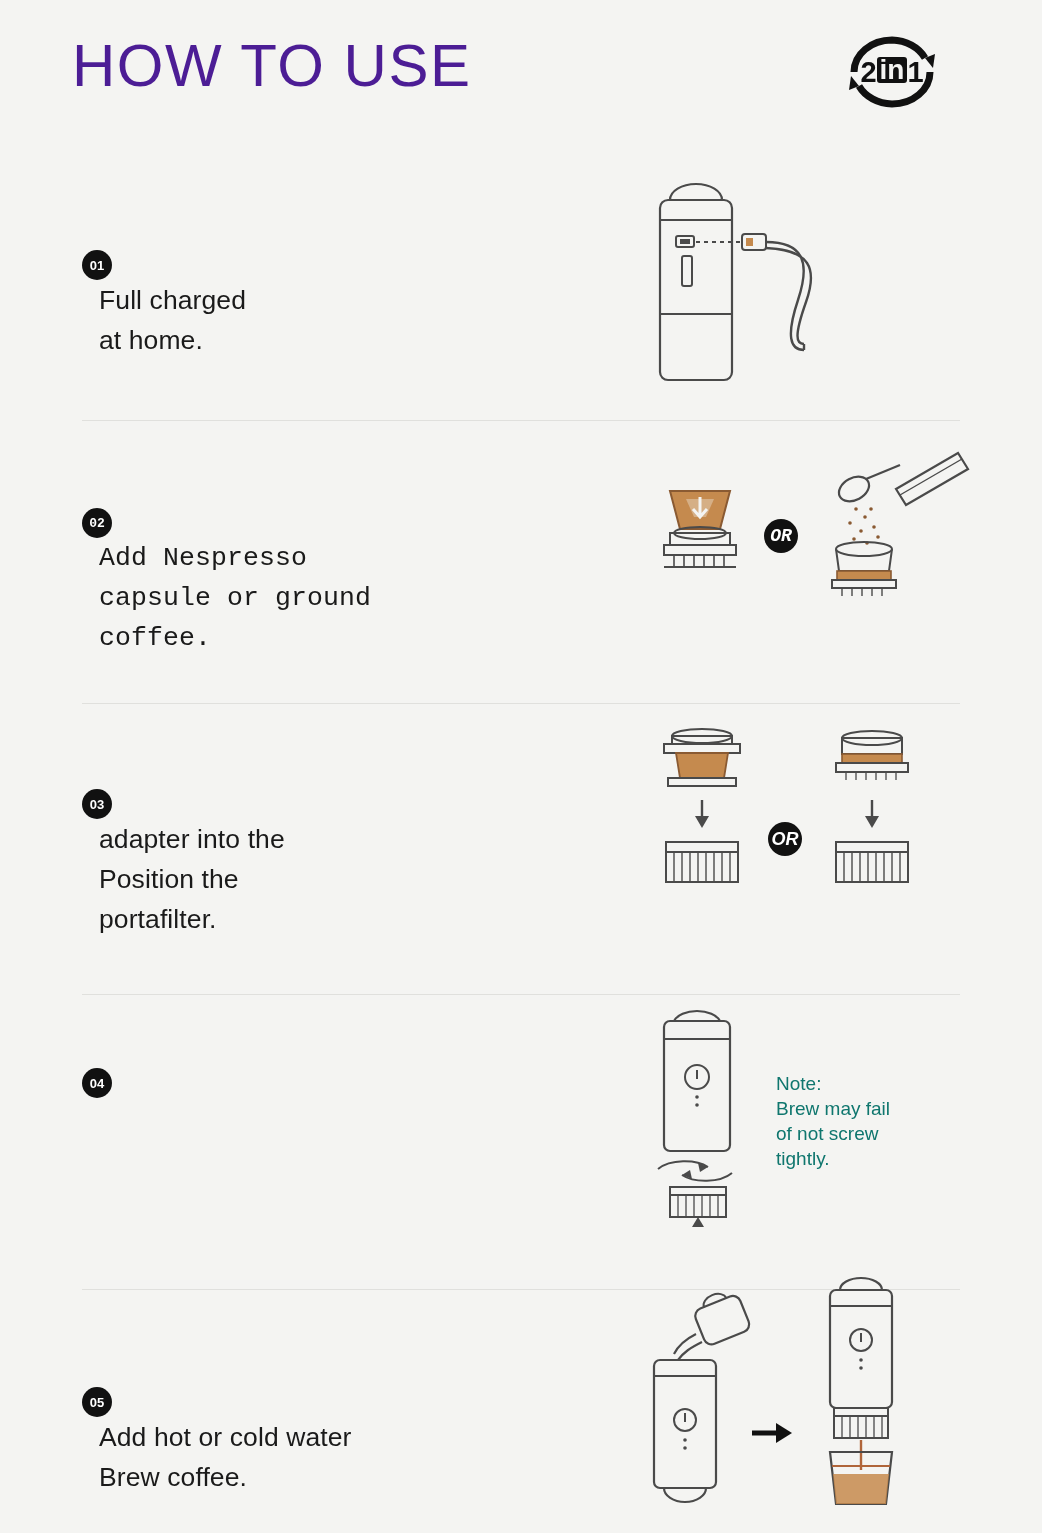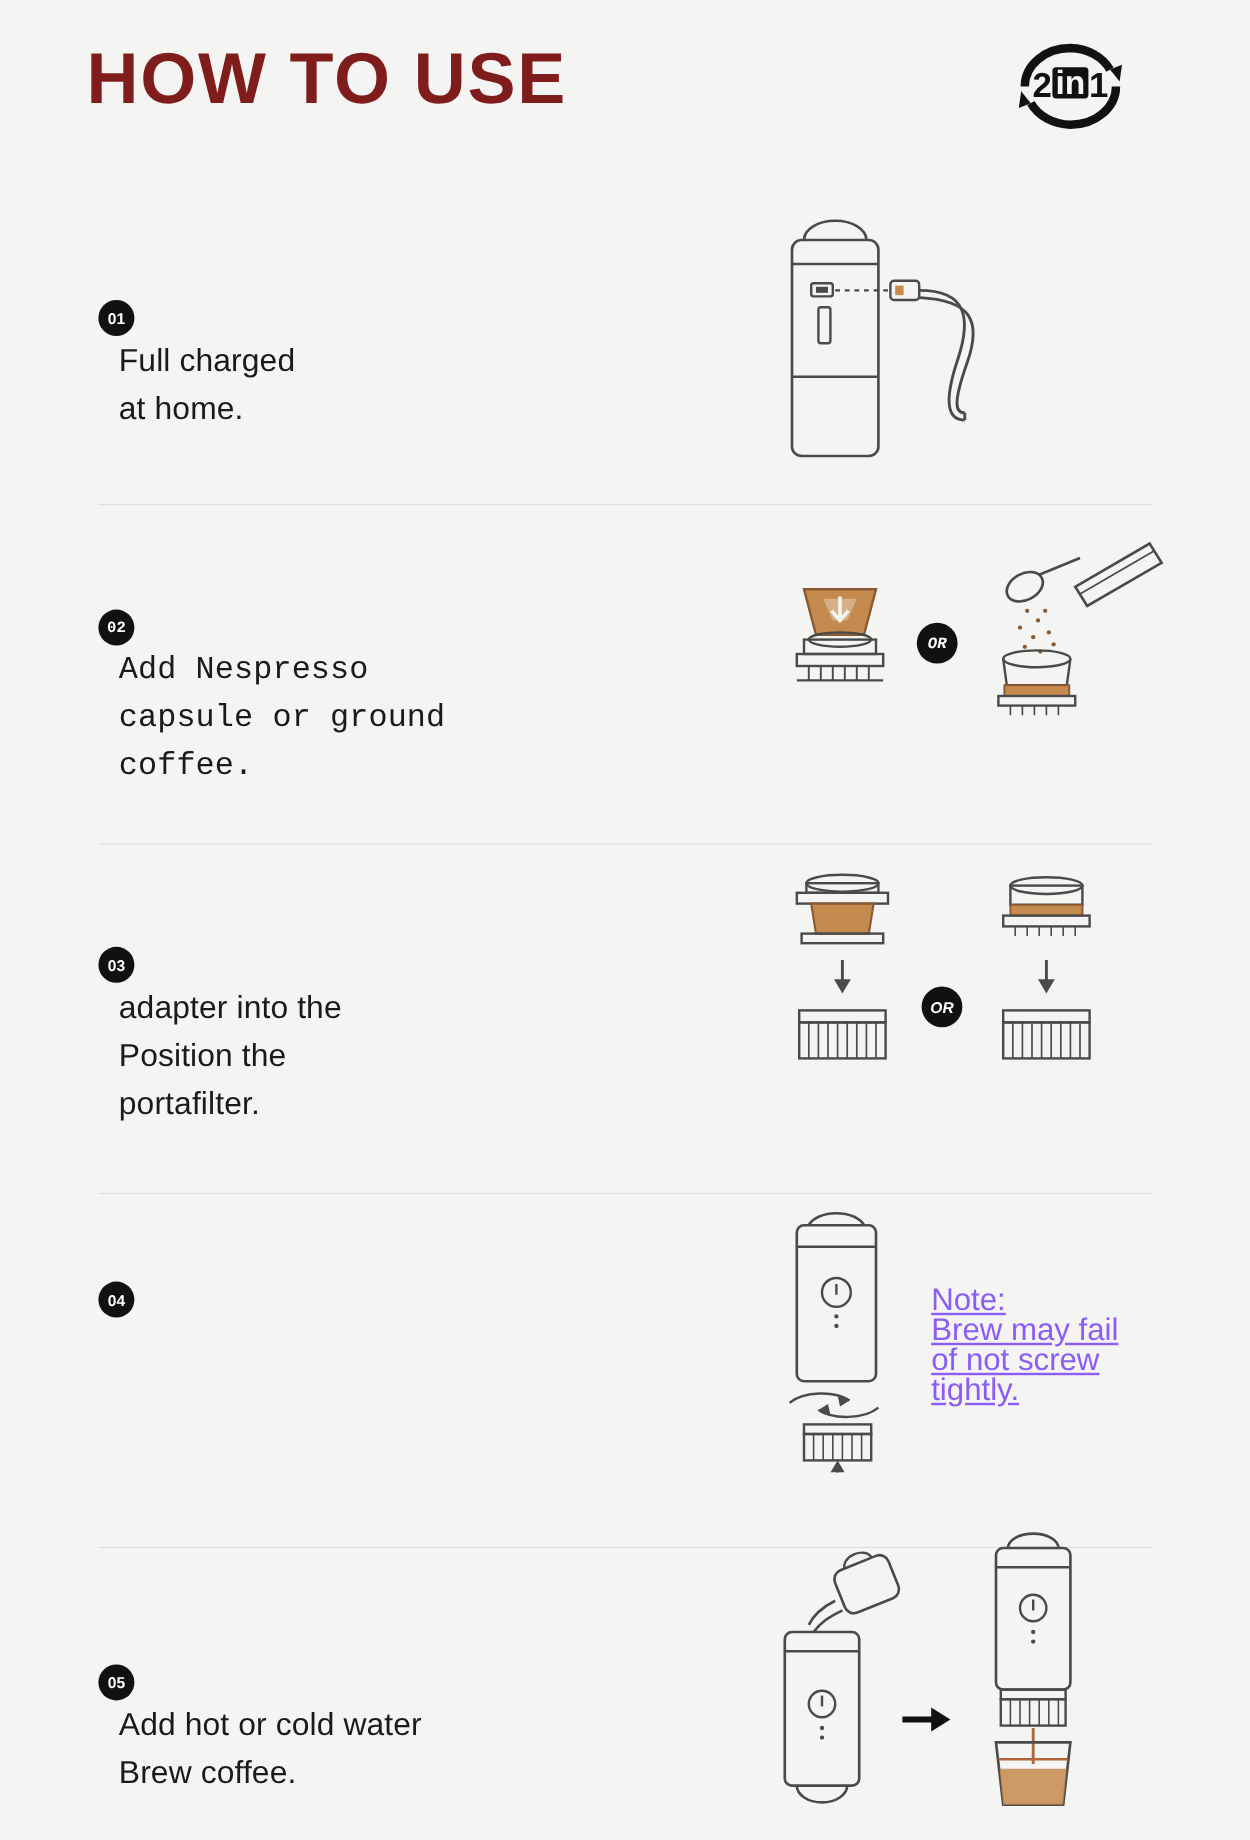--- a/index.html
+++ b/index.html
@@ -25,24 +25,24 @@
   
   .header {
     position: relative;
     height: 150px;
   }
   .title {
     position: absolute;
     left: 72px;
     top: 36px;
     font-size: 60px;
-    font-weight: bold;
+    font-weight: normal;
     letter-spacing: 1.5px;
     line-height: 1;
-    color: #7f1d1d;
+    color: #4c1d95;
   }
   .badge-2in1 {
     position: absolute;
     right: 90px;
     top: 22px;
     width: 120px;
     height: 100px;
   }
   .badge-2in1 .txt {
     position: absolute;
@@ -109,32 +109,31 @@
     color: #1a1a1a;
     letter-spacing: 0.1px;
     max-width: 380px;
   }
   .step-art {
     position: relative;
     flex: 1 1 auto;
   }
   .note {
     position: absolute;
-    font-size: 26px;
+    font-size: 19px;
     line-height: 25px;
-    color: #8b5cf6;
-    text-decoration: underline;
+    color: #0f766e;
   }
   .or-badge {
     width: 34px;
     height: 34px;
     border-radius: 50%;
     background: #111;
     color: #fff;
-    font-size: 13px;
+    font-size: 18px;
     font-style: italic;
     font-weight: bold;
     display: flex;
     align-items: center;
     justify-content: center;
   }
   svg { display: block; }
 </style>
 </head>
 <body>

